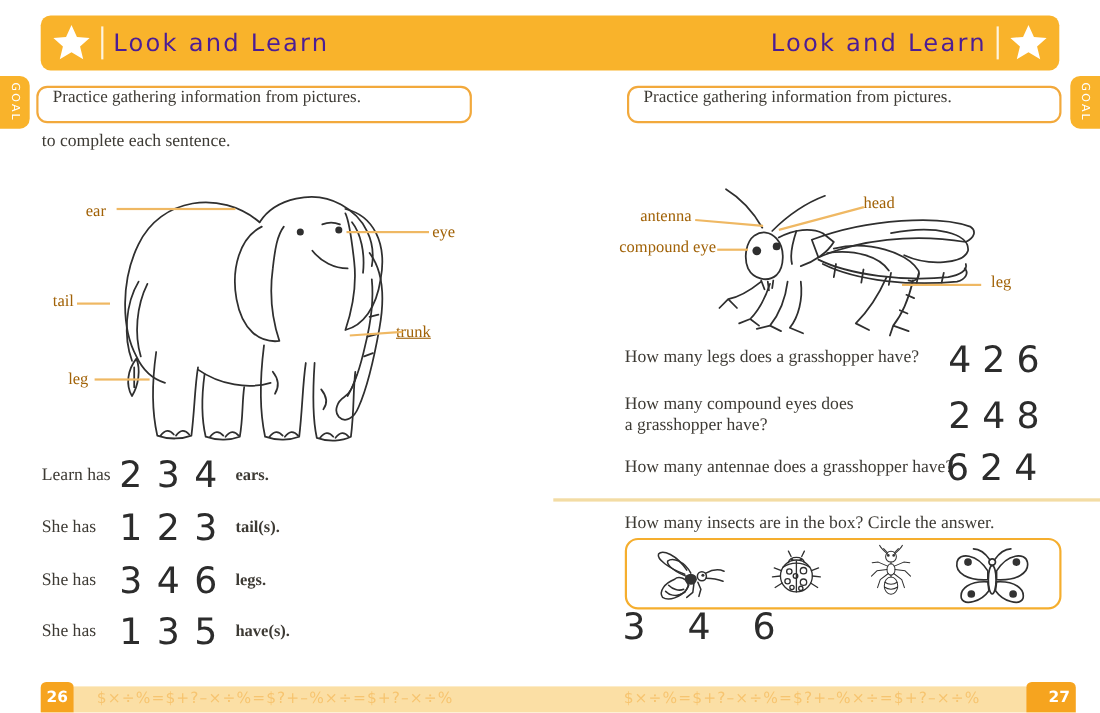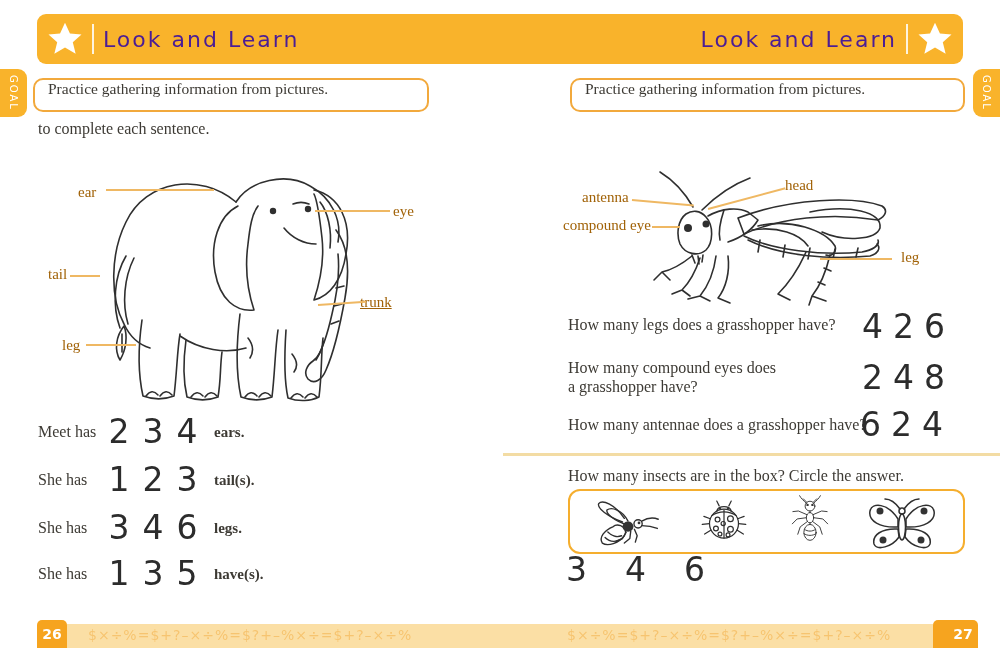--- a/index.html
+++ b/index.html
@@ -134,21 +134,21 @@
   <span class="fig-label" style="left:393px;top:203px;">eye</span>
   <div class="leader" style="left:315px;top:210px;width:75px;"></div>
   <span class="fig-label" style="left:48px;top:266px;">tail</span>
   <div class="leader" style="left:70px;top:275px;width:30px;"></div>
   <span class="fig-label" style="left:360px;top:294px;text-decoration:underline;">trunk</span>
   <div class="leader" style="left:318px;top:304px;width:48px;transform:rotate(-4deg);"></div>
   <span class="fig-label" style="left:62px;top:337px;">leg</span>
   <div class="leader" style="left:86px;top:344px;width:50px;"></div>
 
   <div class="sentence-row" style="top:412px;">
-    <span class="sentence-prefix">Meet has</span>
+    <span class="sentence-prefix">Learn has</span>
     <span class="choice-group">
       <span class="num">2</span>
       <span class="num">3</span>
       <span class="num">4</span>
     </span>
     <span class="sentence-suffix">ears.</span>
   </div>
   <div class="sentence-row" style="top:460px;">
     <span class="sentence-prefix">She has</span>
     <span class="choice-group">

